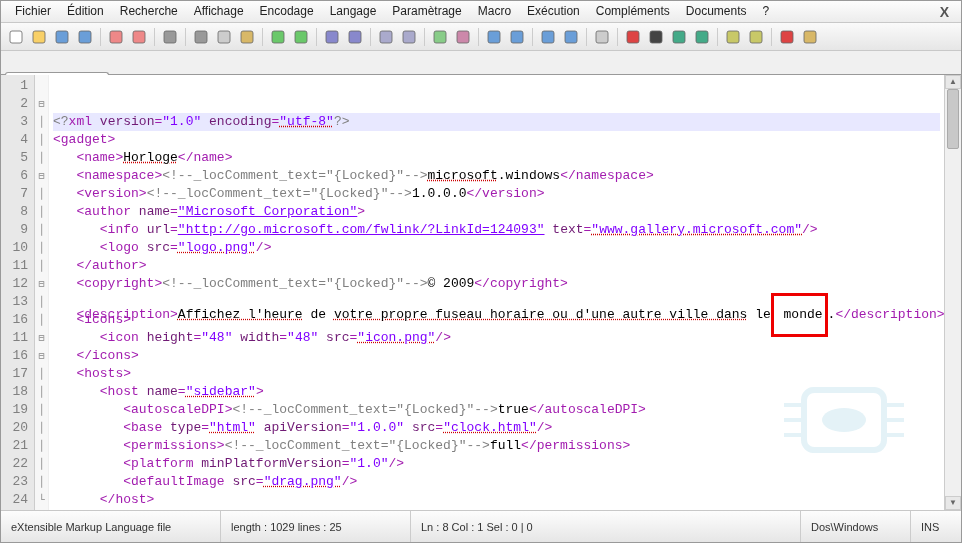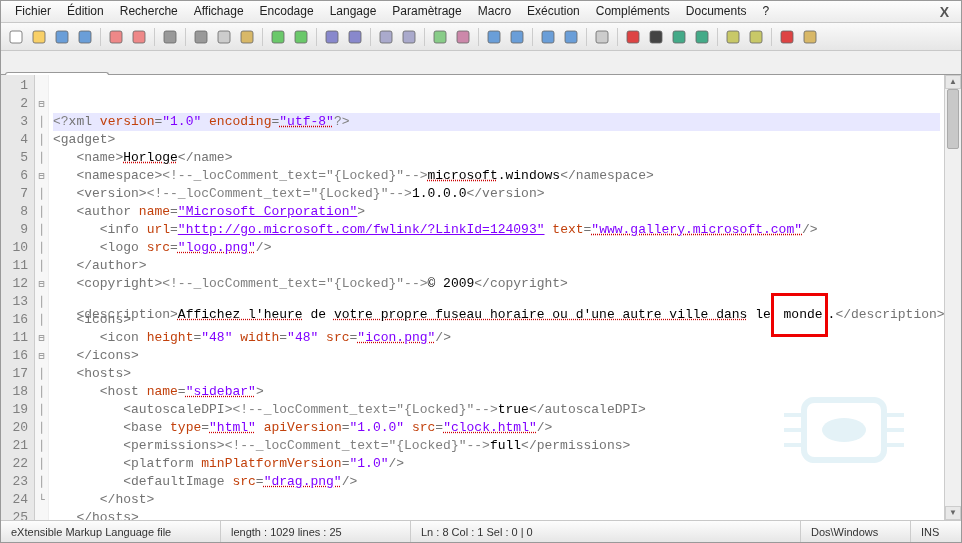--- a/index.html
+++ b/index.html
@@ -14,29 +14,29 @@
   .tab{display:flex;align-items:flex-start;gap:4px;background:#fff;border:1px solid #999;border-bottom:none;border-radius:3px 3px 0 0;padding:2px 8px;font-size:11px;position:relative;top:15px}
   .tab .tab-icon{width:12px;height:12px;background:#6aa8d8;border:1px solid #3b7cb8}
   .tab .tab-close{width:12px;height:12px;border:1px solid #c77;background:#fbe8e8;color:#a33;font-size:9px;line-height:10px;text-align:center;border-radius:2px}
   .editor-wrap{flex:1;display:flex;background:#fff;overflow:hidden;position:relative}
   .gutter{background:#e8e8e8;border-right:1px solid #ccc;text-align:right;padding:2px 6px;color:#808080;font-family:"Courier New",monospace;font-size:13px;line-height:18px;user-select:none;width:34px}
   .fold{width:14px;background:#f7f7f7;border-right:1px solid #eee;font-family:monospace;font-size:10px;line-height:18px;color:#888;text-align:center;padding-top:2px}
   .fold div{height:18px}
   .code{flex:1;font-family:"Courier New",monospace;font-size:13px;line-height:18px;padding:2px 4px;white-space:pre;overflow:auto;color:#000;position:relative}
   .code .ln{height:18px}
   .ln.hl{background:#e8e8ff}
-  .t-blue{color:#737373}.t-red{color:#c2410c}.t-gray{color:#808080}.t-black{color:#000}.t-purple{color:#8000ff}
+  .t-blue{color:#a21caf}.t-red{color:#701a75}.t-gray{color:#808080}.t-black{color:#000}.t-purple{color:#8000ff}
   .u{text-decoration:underline;text-decoration-style:dotted;text-decoration-color:#c00}
   .u2{text-decoration:underline}
   .redbox{border:3px solid #e00;padding:12px 2px;display:inline-block;line-height:14px}
   .vscroll{width:17px;background:#f0f0f0;border-left:1px solid #ccc;position:relative}
   .vscroll .thumb{position:absolute;top:14px;left:2px;right:2px;height:60px;background:#c8c8c8;border:1px solid #aaa;border-radius:2px}
   .vscroll .arr{position:absolute;left:0;right:0;height:14px;background:#e8e8e8;border:1px solid #ccc;text-align:center;font-size:8px;line-height:12px;color:#666}
   .vscroll .arr.up{top:0}.vscroll .arr.dn{bottom:0}
-  .statusbar{display:flex;align-items:center;background:linear-gradient(#fdfdfd,#e6e6e6);border-top:1px solid #c8c8c8;height:22px;font-size:11px;color:#333}
+  .statusbar{display:flex;align-items:center;background:linear-gradient(#fdfdfd,#e6e6e6);border-top:1px solid #c8c8c8;height:32px;font-size:11px;color:#333}
   .statusbar .cell{padding:0 10px;border-right:1px solid #ccc;height:100%;display:flex;align-items:center}
   .watermark{position:absolute;right:30px;bottom:40px;opacity:.15;pointer-events:none}
 </style>
 </head>
 <body>
 
 <div class="menubar" id="menubar">
   <span class="menu-item">Fichier</span>
     <span class="menu-item">Édition</span>
     <span class="menu-item">Recherche</span>

